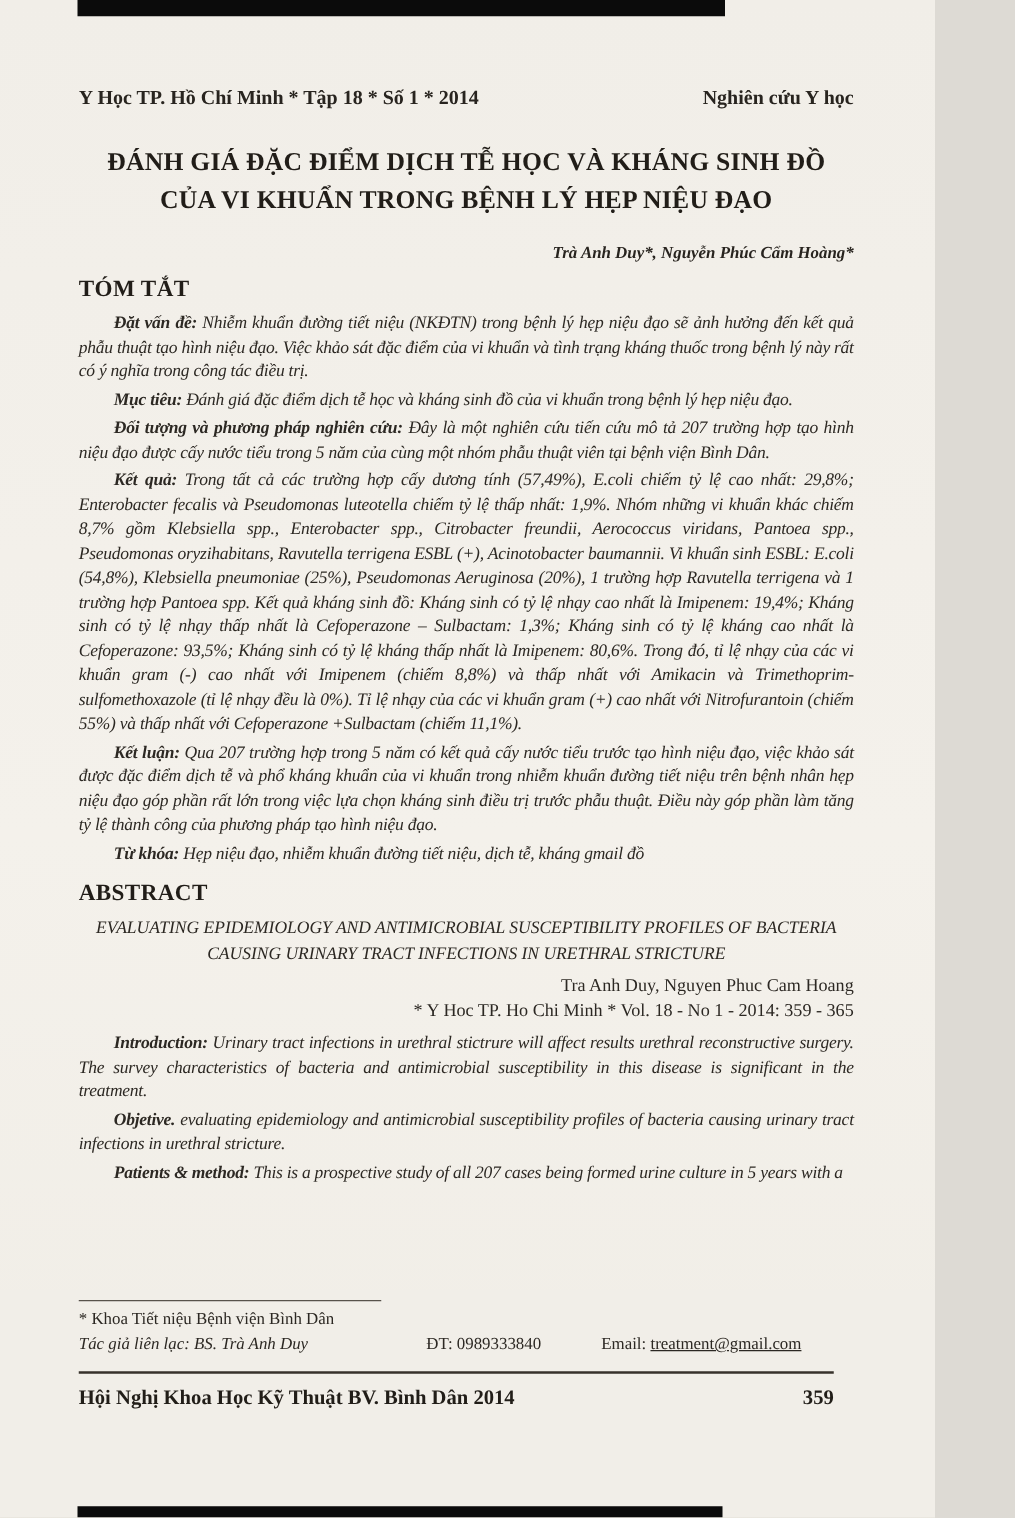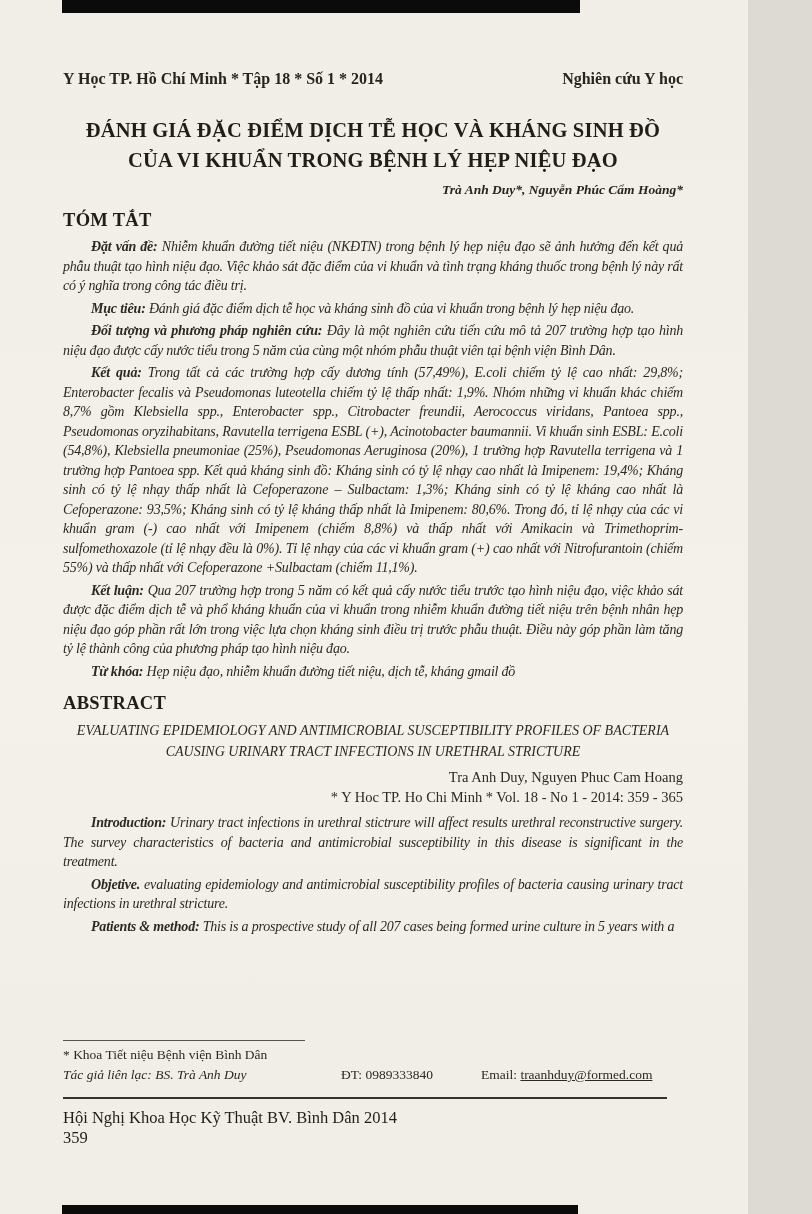--- a/index.html
+++ b/index.html
@@ -27,21 +27,21 @@
     font-weight:bold; font-size:16px; color:#28241f;
     margin-bottom:27px;
   }
   h1.title {
     text-align:center; font-weight:bold; font-size:20.5px;
     line-height:30px; letter-spacing:0.2px; color:#211d18;
   }
   .tline { display:block; }
   .authors {
     text-align:right; font-weight:bold; font-style:italic;
-    font-size:13.5px; margin-top:7px; color:#28241f;
+    font-size:13.5px; margin-top:19px; color:#28241f;
   }
   h2.section-heading {
     font-weight:bold; font-size:18.5px; letter-spacing:0.3px;
     margin:12px 0 6px 0; color:#211d18; font-style:normal;
   }
   p.body {
     font-style:italic; font-size:14px; line-height:19.5px;
     letter-spacing:-0.2px;
     text-align:justify; text-indent:28px; margin-bottom:3px;
   }
@@ -63,21 +63,21 @@
     width:242px; border-top:1.5px solid #57524b; margin-bottom:5px;
   }
   .fn-line1 { font-size:13.5px; line-height:18px; }
   .fn-line2 { display:flex; font-size:13.5px; line-height:18px; margin-top:2px; }
   .fn-contact { font-style:italic; width:278px; }
   .fn-phone { width:140px; }
   .email-link { color:#2c2823; text-decoration:underline; cursor:pointer; }
   .footer-row {
     display:flex; justify-content:space-between;
     border-top:2px solid #37322b; margin-top:13px; padding-top:9px;
-    font-weight:normal; font-size:16.5px; color:#211d18;flex-direction:column;
+    font-weight:bold; font-size:16.5px; color:#211d18;
   }
   .bar-bottom {
     position:absolute; bottom:0; left:62px;
     width:516px; height:9px; background:#0b0b0b;
   }
 </style>
 </head>
 <body>
 
 <div class="page">
@@ -134,21 +134,21 @@
 
     <div class="footnote-rule"></div>
 
     <div class="fn-line1">* Khoa Tiết niệu Bệnh viện Bình Dân</div>
 
     <div class="fn-line2">
       <span class="fn-contact">Tác giả liên lạc: BS. Trà Anh Duy</span>
       <span class="fn-phone">ĐT: 0989333840</span>
       <span class="fn-email">
         <span>Email:</span>
-        <a class="email-link">traanhduy@formed.com</a>
+        <a class="email-link">treatment@gmail.com</a>
       </span>
     </div>
 
     <div class="footer-row">
       <span>Hội Nghị Khoa Học Kỹ Thuật BV. Bình Dân 2014</span>
       <span>359</span>
     </div>
 
     <div class="bar-bottom"></div>
 

